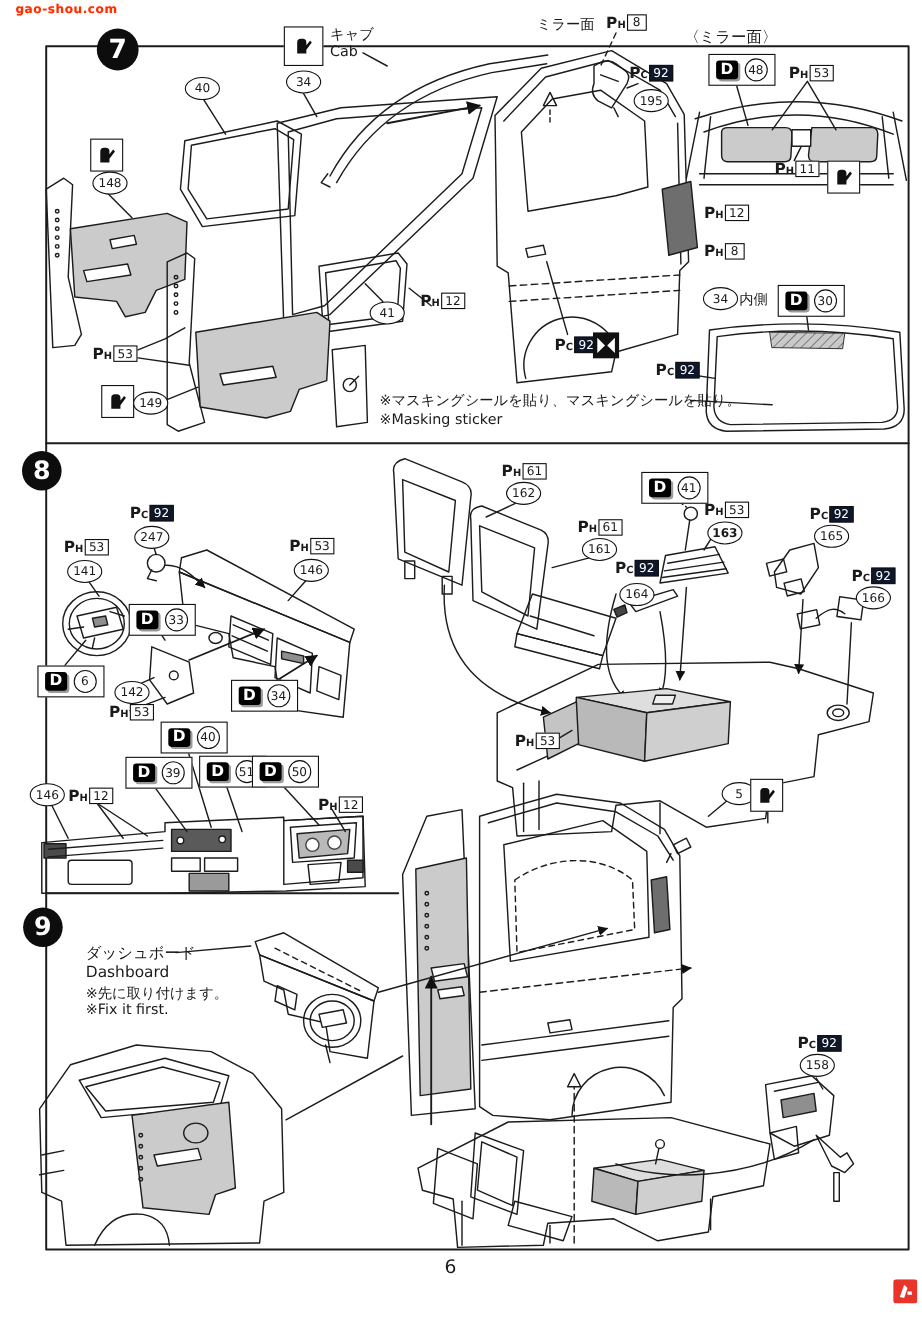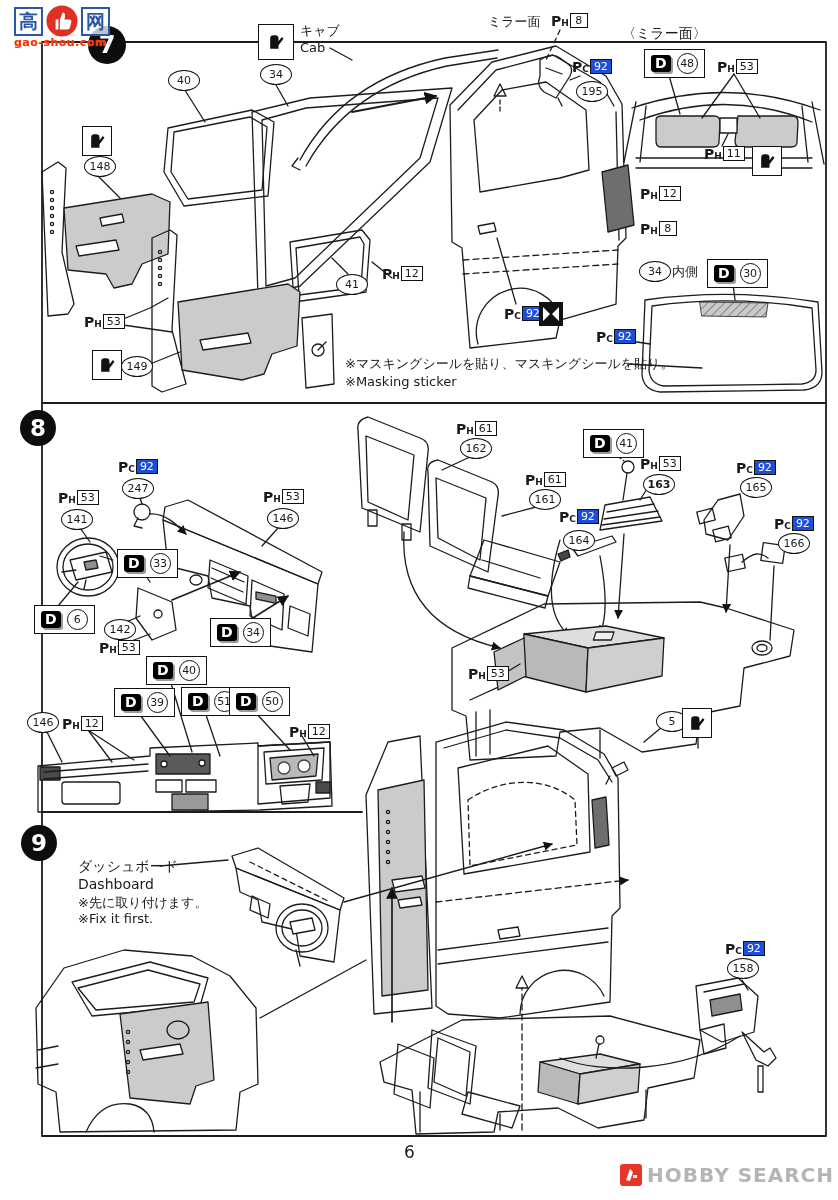--- a/index.html
+++ b/index.html
@@ -10,21 +10,21 @@
   .step-circle{position:absolute;z-index:4;background:#0d0d0d;color:#fff;border-radius:50%;
        display:flex;align-items:center;justify-content:center;font-weight:bold;}
   
   .badge{position:absolute;z-index:5;display:flex;align-items:center;line-height:1;}
   .b-part{min-width:26px;height:19px;border:1.4px solid #111;border-radius:50%;background:#fff;
        justify-content:center;font-size:11px;padding:0 2px;}
   .b-ph,.b-pc{font-size:13px;}
   .pfx{font-weight:bold;font-size:14px;}
   .psub{font-size:9px;margin:5px 1px 0 0;font-weight:bold;}
   .nbox{border:1px solid #111;background:#fff;font-size:11px;padding:1px 3px;min-width:10px;text-align:center;}
-  .nbox.dark{background:#1d4ed8;color:#fff;border-color:#111;}
+  .nbox.dark{background:#0f172a;color:#fff;border-color:#111;}
   .b-d{border:1.2px solid #111;background:#fff;padding:3px 6px;gap:6px;}
   .dmk{background:#000;color:#fff;font-weight:800;font-size:14px;padding:1px 4px 2px;border-radius:3px;
        box-shadow:2px 2px 0 #9a9a9a;}
   .dnum{width:19px;height:19px;border:1.2px solid #111;border-radius:50%;display:flex;align-items:center;
        justify-content:center;font-size:11px;background:#fff;}
   .b-paint{border:1.5px solid #111;background:#fff;justify-content:center;align-items:center;}
   .b-mask svg{display:block;}
   
   #wm{position:absolute;left:14px;top:4px;z-index:9;width:140px;}
   .wm-box{display:inline-block;width:25px;height:25px;border:2px solid #2b57a8;color:#2b57a8;
@@ -378,36 +378,29 @@
 <span class="txt jp14" style="left:622px;top:25px;">〈ミラー面〉</span>
 <span class="txt jp13" style="left:672px;top:263px;">内側</span>
 <span class="txt jp13" style="left:345px;top:355px;">※マスキングシールを貼り、マスキングシールを貼り。</span>
 <span class="txt jp13" style="left:345px;top:374px;">※Masking sticker</span>
 <span class="txt jp14" style="left:78px;top:858px;">ダッシュボード</span>
 <span class="txt jp14" style="left:78px;top:876px;">Dashboard</span>
 <span class="txt jp13" style="left:78px;top:894px;">※先に取り付けます。</span>
 <span class="txt jp13" style="left:78px;top:911px;">※Fix it first.</span>
 
 <div id="wm">
-  <div>
-    <span class="wm-box">高</span><span id="wm-thumb"><svg viewBox="0 0 24 24" width="34" height="34">
-          <circle cx="12" cy="12" r="11" fill="#e03024"></circle>
-          <path d="M7.5 11 h2 v7 h-2 z M10.5 18 v-7 l2-5 q2 0 1.6 3 l-.4 2 h3.6 q1.6 0 1.2 2 l-1 4 q-.3 1-1.6 1 z" fill="#fff"></path>
-        </svg></span><span class="wm-box">网</span>
-  </div>
   <div id="wm-sub">gao-shou.com</div>
 </div>
 
 <span id="page-num">6</span>
 <div id="brand">
   <span style="display:inline-block;width:22px;height:22px;"><svg viewBox="0 0 22 22" width="22" height="22">
         <rect width="22" height="22" rx="3" fill="#e8352a"></rect>
         <path d="M6 16 L10 5 L13 8 L10 17 Z M13 11 h4 v3 h-4 z" fill="#fff"></path>
       </svg></span>
-  <span>HOBBY SEARCH</span>
 </div>
 
 <div id="badges">
     <div class="badge b-paint" style="left: 258px; top: 24px; width: 34px; height: 34px;">
       <svg viewBox="0 0 24 24" width="20" height="20">
         <path d="M5 20 V8 q0-4 4-4 h2 q4 0 4 4 v3 l4-5 2 2-6 8 v4 z" fill="#111"></path>
       </svg>
     </div>
     <div class="badge b-ph" style="left: 551px; top: 13px;">
       <span class="pfx">P</span>

